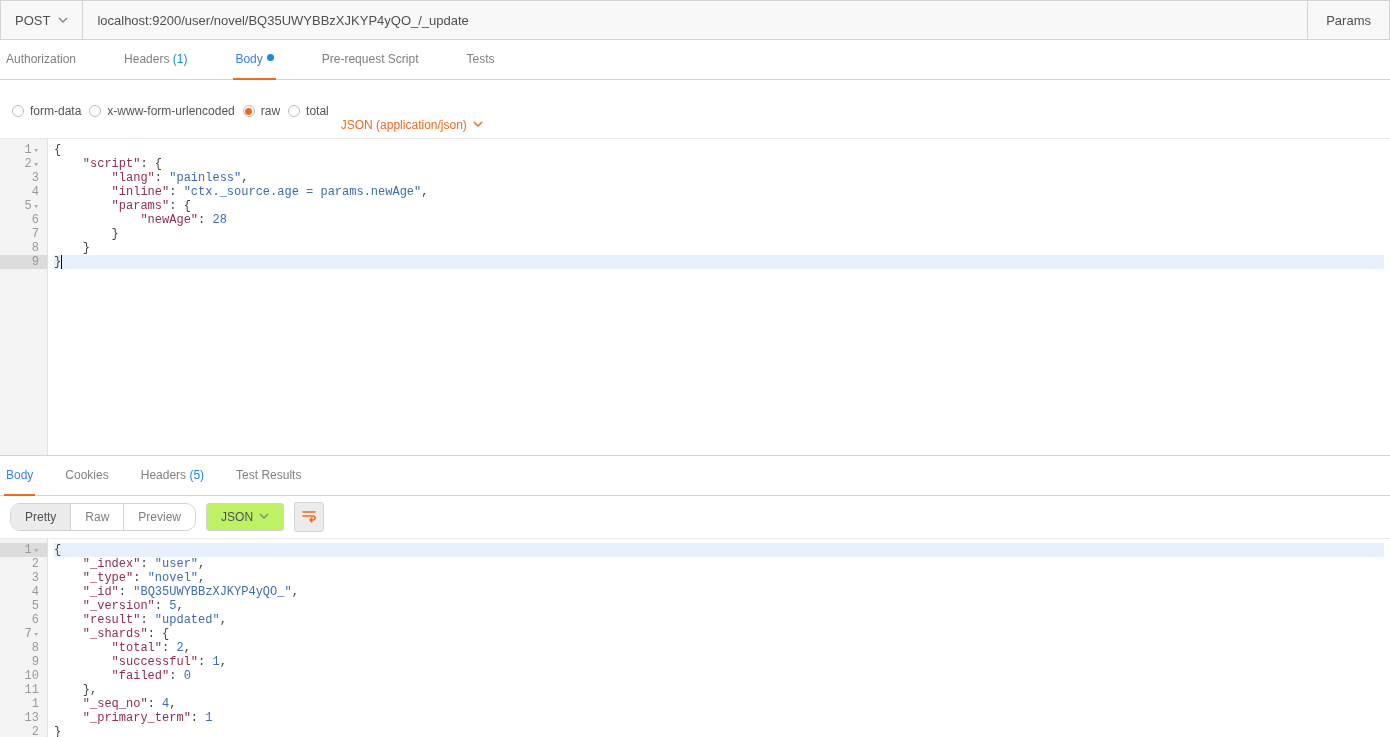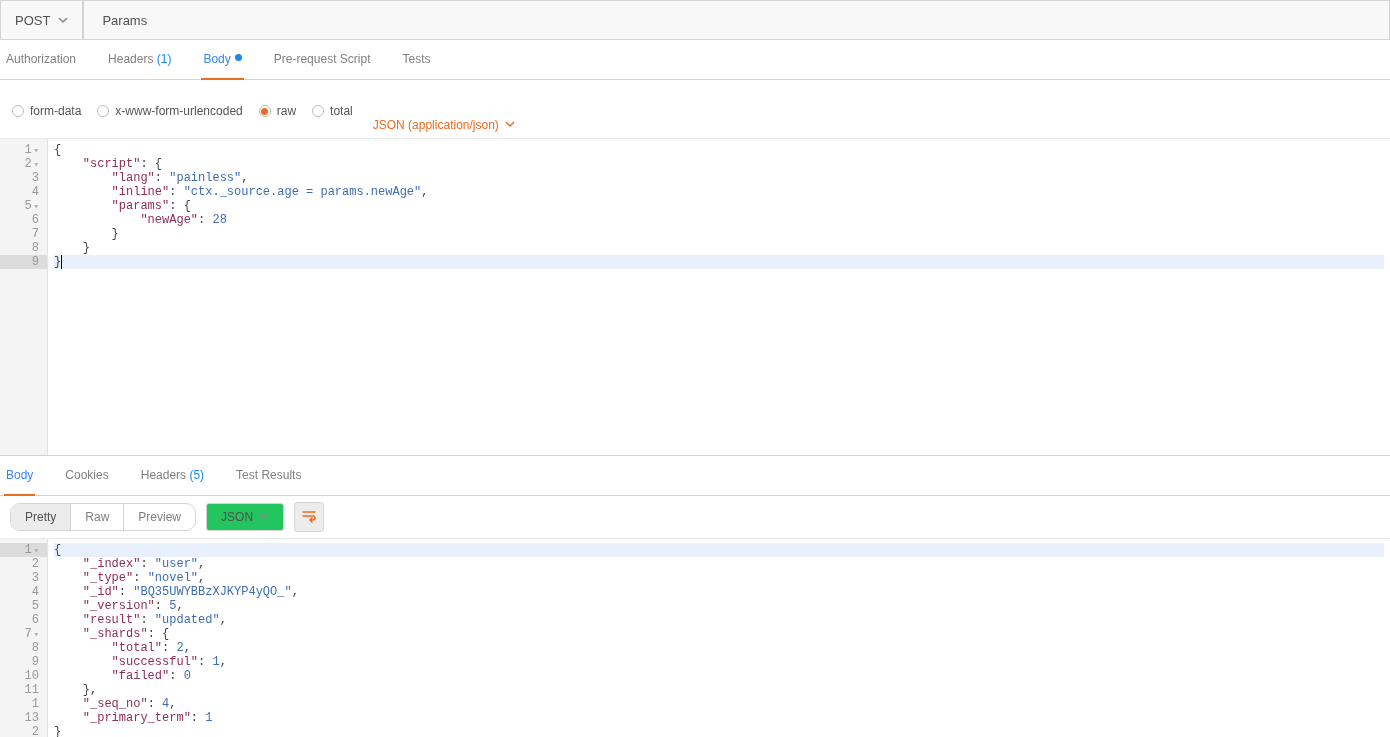--- a/index.html
+++ b/index.html
@@ -41,39 +41,39 @@
     padding: 0 18px;
     border-left: 1px solid #d4d4d4;
     color: #505050;
     cursor: pointer;
     font-size: 13px;
   }
   .tabs {
     display: flex;
     border-bottom: 1px solid #d4d4d4;
     padding-left: 4px;
-    gap: 28px;
+    gap: 44px;
     height: 40px;
     align-items: center;
   }
   .tab {
     font-size: 12px;
     color: #808080;
     cursor: pointer;
     height: 40px;
     display: flex;
     align-items: center;
     padding: 0 2px;
     border-bottom: 2px solid transparent;
   }
   .tab .count { color:#1e88e5; }
   .tab.active { color:#3b82f6; border-bottom: 2px solid #ed6b1f; }
   .dot { display:inline-block; width:7px; height:7px; border-radius:50%; background:#1e88e5; margin-left:4px; position:relative; top:-1px; }
   .bodytype-row {
-    display:flex; align-items:center; gap:16px; padding: 10px 12px 6px 12px;
+    display:flex; align-items:center; gap:8px; padding: 10px 12px 6px 12px;
     border-bottom: 1px solid #eaeaea;
     font-size: 12px;
     color:#555;
   }
   .radio { display:flex; align-items:center; gap:6px; cursor:pointer; }
   .rdisc {
     width:12px; height:12px; border-radius:50%; border:1px solid #bbb;
     display:inline-flex; align-items:center; justify-content:center;
   }
   .rdisc.sel::after {
@@ -133,21 +133,21 @@
   }
   .rt-btn {
     padding: 6px 14px; font-size:12px; color:#808080; cursor:pointer;
     border-right:1px solid #d4d4d4;
   }
   .rt-btn:last-child{ border-right:none; }
   .rt-btn.active{ background:#ececec; color:#505050; }
   .rt-select {
     display:flex; align-items:center; gap:6px;
     padding: 6px 14px; border:1px solid #d4d4d4; border-radius:3px;
-    background:#22c55e;
+    background:#bef264;
     color:#505050; cursor:pointer; font-size:12px;
   }
   .rt-icon {
     width:30px; height:30px; display:flex; align-items:center; justify-content:center;
     background:#ececec; border:1px solid #d4d4d4; border-radius:3px;
     color:#ed6b1f; cursor:pointer;
   }
   .cursor-caret::after{ content:""; border-right:1px solid #000; margin-left:0; }
 </style>
 </head>
@@ -155,20 +155,21 @@
 
 <div class="topbar">
   <div class="method-select">
     <span>POST</span>
     <span class="chev">
       <svg width="10" height="10" viewBox="0 0 10 10">
           <path d="M1 3l4 4 4-4" stroke="#888" stroke-width="1.5" fill="none"></path>
         </svg>
     </span>
   </div>
+  <input class="url-input" value="localhost:9200/user/novel/BQ35UWYBBzXJKYP4yQO_/_update" style="">
   <div class="params-btn">
     <span>Params</span>
   </div>
 </div>
 
 <div class="tabs">
   <div class="tab">
       <span>Authorization</span>
     </div>
   <div class="tab"><span>Headers</span>&nbsp;<span class="count">(1)</span></div>

